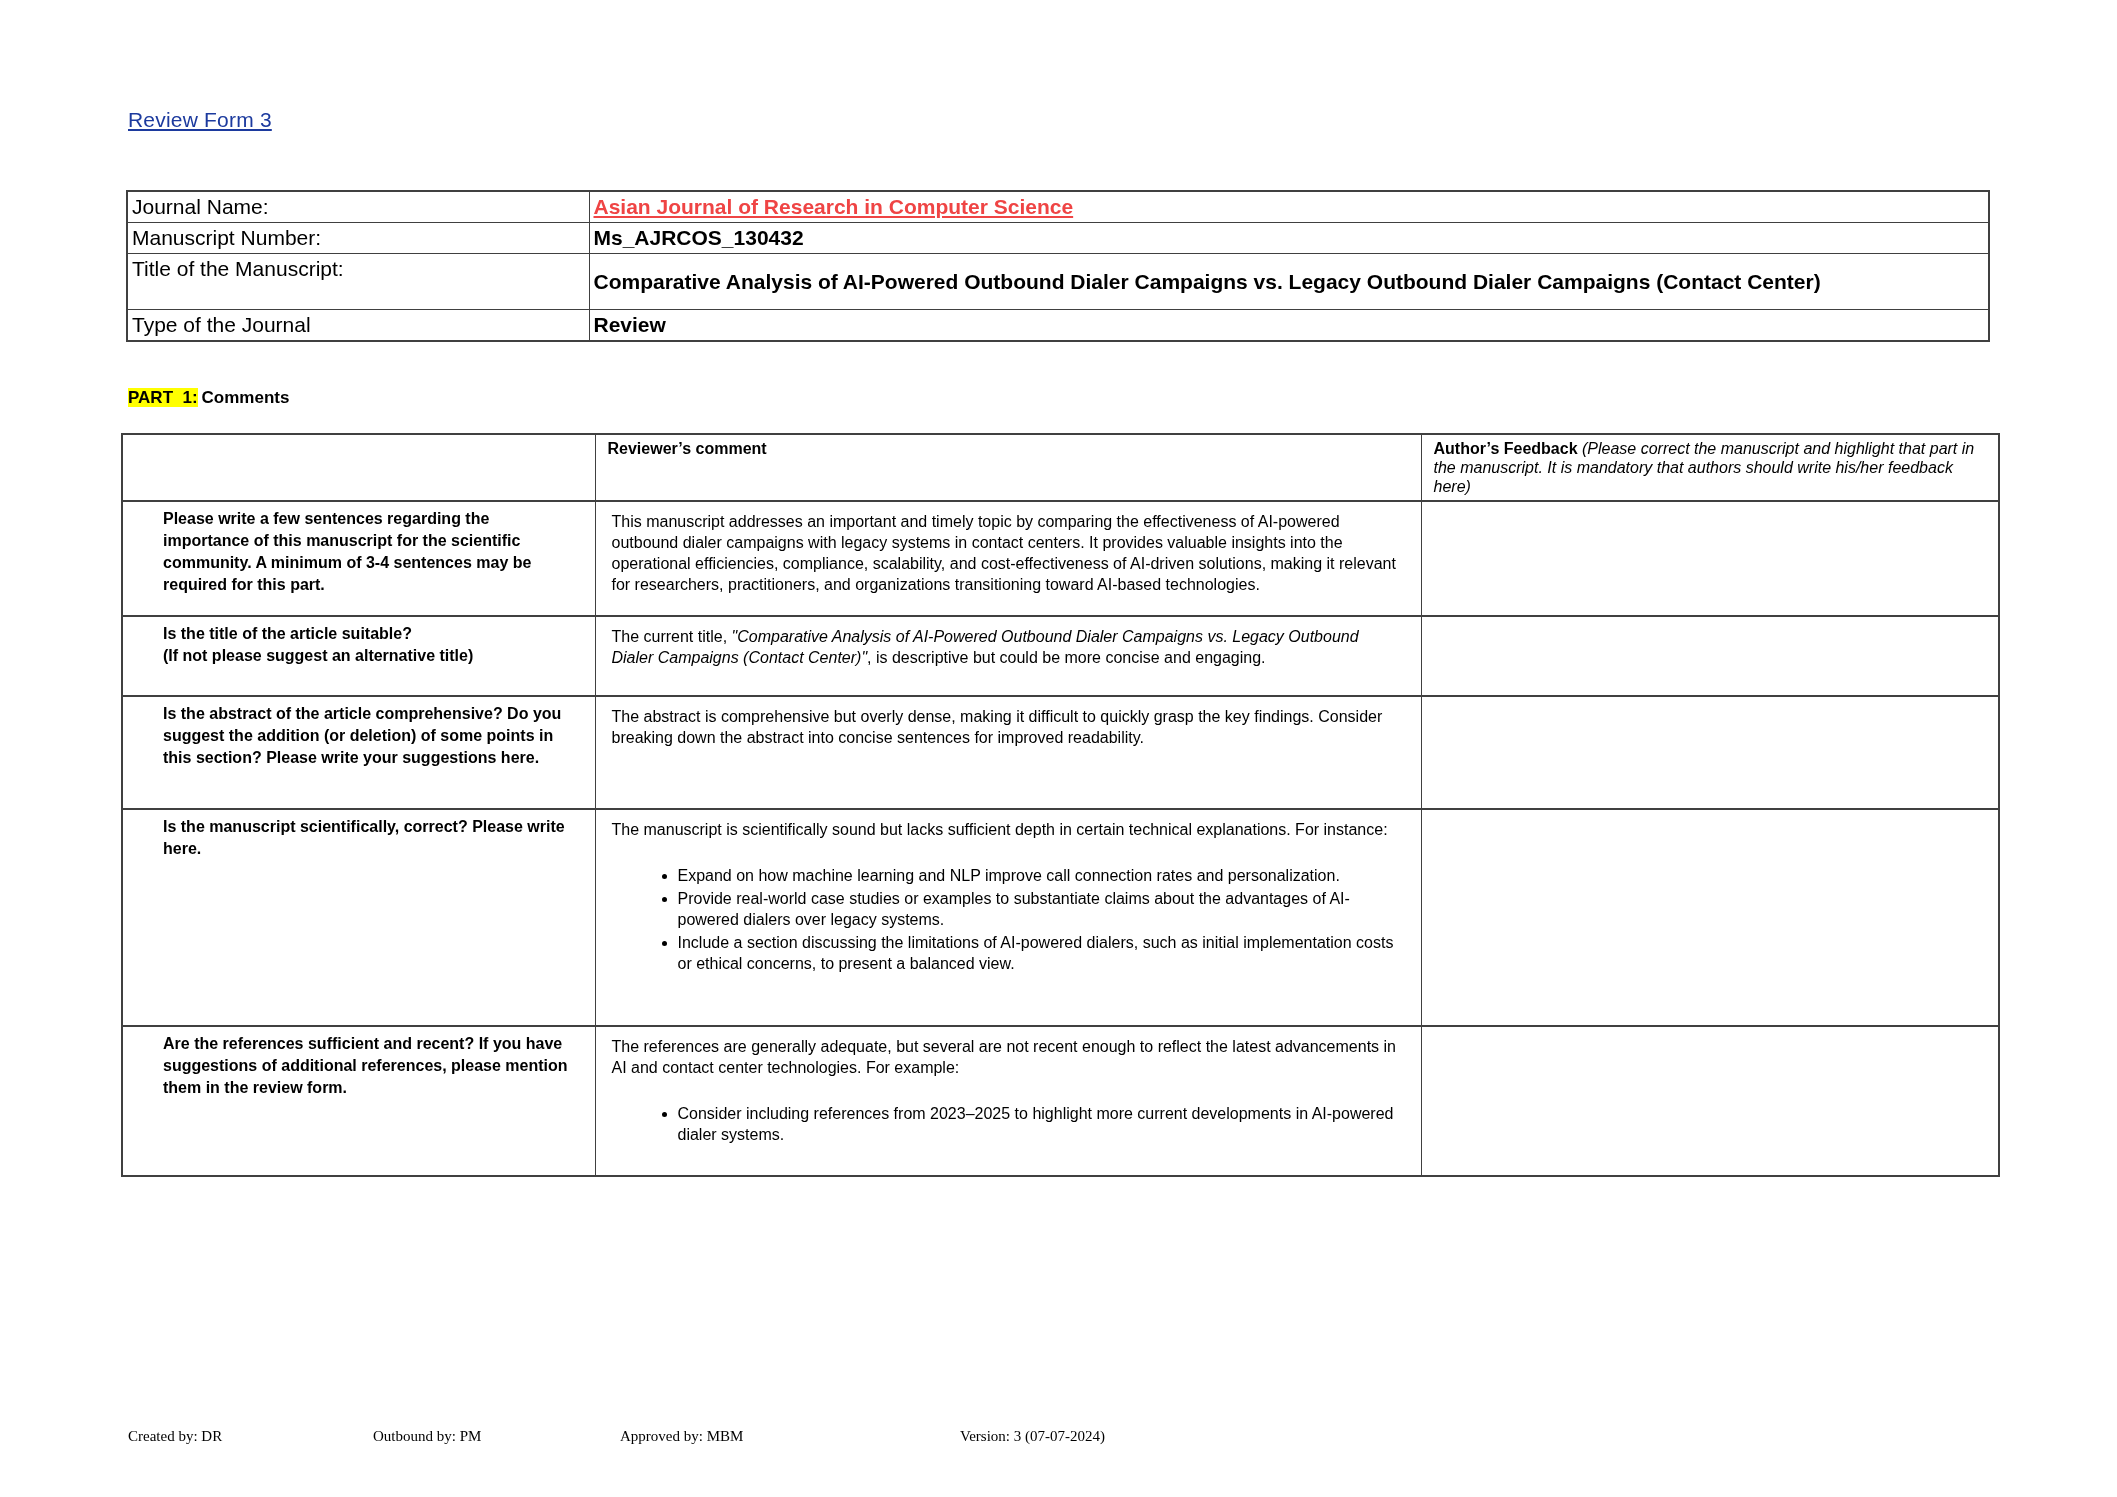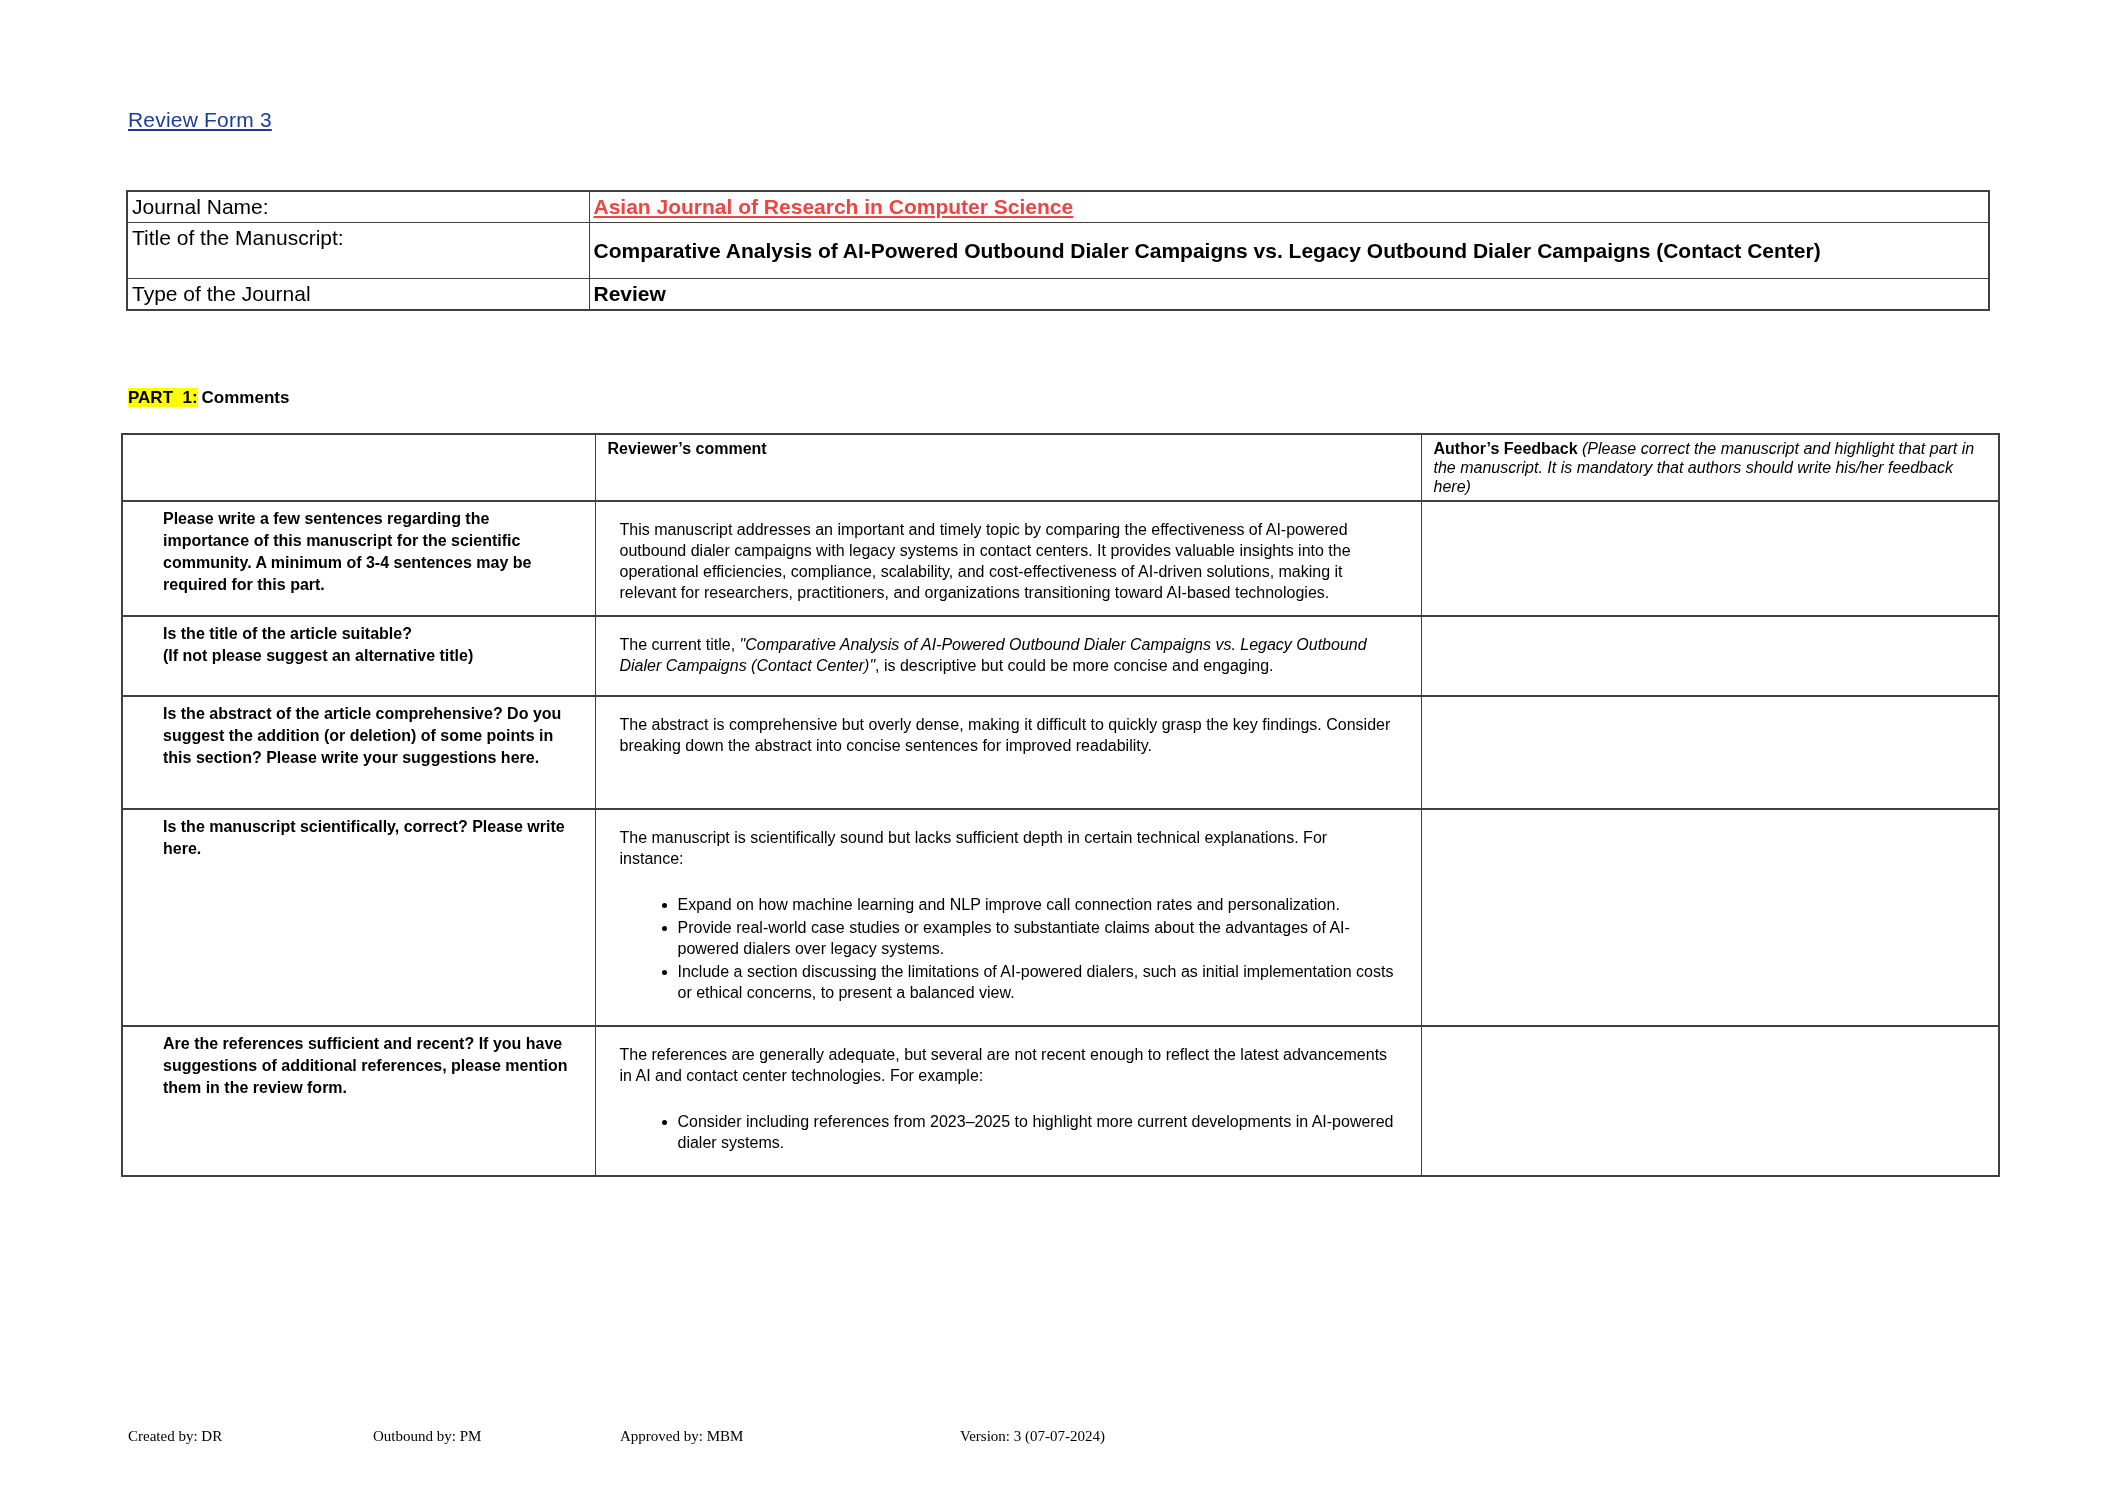--- a/index.html
+++ b/index.html
@@ -31,21 +31,21 @@
                 border:2px solid #404040;}
   .review-table td{border:1px solid #404040;border-top:2px solid #404040;
                    border-bottom:2px solid #404040;
                    vertical-align:top;font-size:16px;overflow:hidden;}
   .h-reviewer{font-weight:bold;padding:5px 12px;}
   .h-feedback{padding:4px 12px;line-height:19px;}
   .h-feedback .b{font-weight:bold;}
   .it{font-style:italic;}
   .q-cell{font-weight:bold;padding:6px 24px 0 40px;line-height:22px;}
   .c-cell{padding:5px 14px 0 12px;line-height:21px;}
-  .c-cell p{margin:12px;}
+  .c-cell p{margin:4px;}
   .c-cell ul{margin:25px 0 0;padding-left:70px;}
   .c-cell li{margin:0 0 2px;}
   .f-cell{cursor:text;}
 
   
   .footer{position:absolute;top:1428px;left:0;width:100%;height:24px;
           font-family:"Liberation Serif",serif;font-size:15px;color:#000;}
   .footer span{position:absolute;top:0;white-space:nowrap;}
   .f1{left:128px}.f2{left:373px}.f3{left:620px}.f4{left:960px}
 </style>
@@ -58,20 +58,24 @@
 
   <table class="info-table">
     <colgroup>
         <col style="width:462px">
         <col>
       </colgroup>
     <tbody>
         <tr style="height:28px">
       <td>Journal Name:</td>
       <td><a class="journal-link">Asian Journal of Research in Computer Science</a></td>
+    </tr>
+    <tr style="height:29px">
+      <td>Manuscript Number:</td>
+      <td class="info-value">Ms_AJRCOS_130432</td>
     </tr>
     <tr style="height:56px">
       <td>Title of the Manuscript:</td>
       <td class="info-value v-mid">Comparative Analysis of AI-Powered Outbound Dialer Campaigns vs. Legacy Outbound Dialer Campaigns (Contact Center)</td>
     </tr>
     <tr style="height:31px">
       <td>Type of the Journal</td>
       <td class="info-value">Review</td>
     </tr>
   </tbody>

